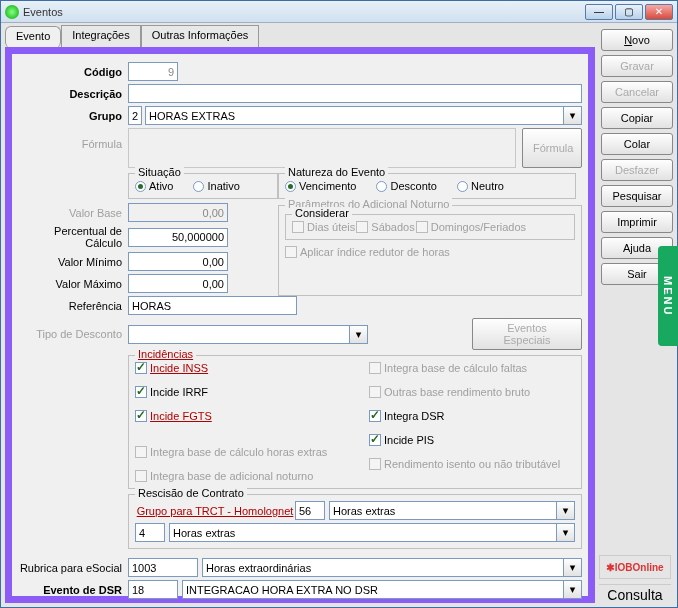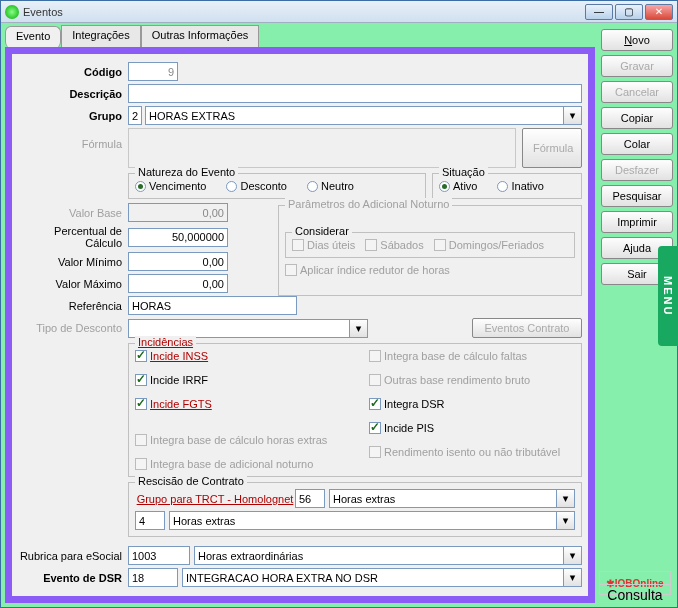--- a/index.html
+++ b/index.html
@@ -1,17 +1,17 @@
 <!DOCTYPE html>
 <html><head>
 <meta charset="utf-8">
 <style>
   * { box-sizing: border-box; font-family: Tahoma, Arial, sans-serif; font-size: 11px; }
   body { margin: 0; background: #fff; width: 678px; height: 608px; position: relative; }
-  .window { width: 678px; height: 608px; border: 1px solid #3b6ea5; background: #86efac; position: relative; }
+  .window { width: 678px; height: 608px; border: 1px solid #3b6ea5; background: #e5e5e5; position: relative; }
   .titlebar { height: 22px; background: linear-gradient(#e8f0f8,#d0e0f0); display:flex; align-items:center; padding: 0 4px; border-bottom:1px solid #a0b0c0;}
   .titlebar .tb-icon { width:14px; height:14px; border-radius:50%; background: radial-gradient(#8f8,#0a0); margin-right:4px; }
   .titlebar .tb-title { flex:1; color:#333; }
   .winbtns { display:flex; gap:2px; }
   .winbtn { width:28px; height:16px; border:1px solid #5a7aa5; border-radius:2px; background:linear-gradient(#eaf2fb,#b8d1eb); display:flex; align-items:center; justify-content:center; font-size:10px; }
   .winbtn.close { background:linear-gradient(#f7a8a8,#d94a3a); color:#fff; }
   .body { position:absolute; top:22px; left:0; right:0; bottom:0; }
   .sidebar { position:absolute; right:4px; top:6px; width:72px; display:flex; flex-direction:column; gap:4px; }
   .btn { height:22px; border:1px solid #888; border-radius:3px; background:linear-gradient(#fefefe,#e2e2e2); display:flex; align-items:center; justify-content:center; cursor:pointer; }
   .btn.disabled { color:#aaa; cursor:default; }
@@ -32,21 +32,21 @@
   .combo .drop { width:18px; border:1px solid #7a9ac0; border-left:none; background:linear-gradient(#fefefe,#e2e2e2); display:flex; align-items:center; justify-content:center; }
   .group { border:1px solid #c0c0c0; padding:6px; margin-top:2px; position:relative; }
   .group .legend { position:absolute; top:-8px; left:6px; background:#f0f0f0; padding:0 3px; font-size:11px; }
   .radio-row { display:flex; gap:20px; align-items:center; }
   label.chk, label.rad { display:flex; align-items:center; gap:3px; }
   label.chk.dis, label.rad.dis { color:#a0a0a0; }
   .link { color:#b00000; text-decoration:underline; cursor:pointer;text-align:center; }
   .btn-inpanel { border:1px solid #888; border-radius:2px; background:linear-gradient(#fefefe,#e2e2e2); padding:3px 10px; }
   .btn-inpanel.dis { color:#aaa; }
   .menu-tab { position:absolute; right:-1px; top:245px; width:20px; height:100px; background:#18a860; color:#fff; writing-mode:vertical-rl; text-align:center; display:flex; align-items:center; justify-content:center; font-weight:bold; border-radius:4px 0 0 4px; letter-spacing:2px; }
-  .iob { position:absolute; right:6px; bottom:12px; width:72px; height:24px; border:1px solid #ccc; display:flex; align-items:center; justify-content:center; color:#d33; font-weight:bold; font-size:10px; }
+  .iob { position:absolute; right:6px; bottom:28px; width:72px; height:24px; border:1px solid #ccc; display:flex; align-items:center; justify-content:center; color:#d33; font-weight:bold; font-size:10px; }
   .consulta { position:absolute; right:6px; bottom:4px; width:72px; text-align:center; font-size:14px; border-top:1px solid #ccc; padding-top:2px; }
   .checkboxicon { width:12px; height:12px; display:inline-block; border:1px solid #7a9ac0; background:#fff; position:relative; }
   .checkboxicon.checked::after { content:"✓"; position:absolute; top:-3px; left:0; font-size:12px; color:#1b6b1b; font-weight:bold; }
   .checkboxicon.dis { border-color:#bbb; background:#f4f4f4;}
   .radioicon { width:11px; height:11px; border-radius:50%; border:1px solid #7a9ac0; display:inline-block; position:relative; background:#fff;}
   .radioicon.checked::after { content:""; position:absolute; top:2px; left:2px; width:5px; height:5px; border-radius:50%; background:#2a6b2a;}
 </style>
 </head>
 <body>
 
@@ -103,50 +103,50 @@
           </div>
         </div>
         <div class="row" style="align-items:stretch; height:40px">
           <span class="lbl dis" style="padding-top:10px">Fórmula</span>
           <div style="flex:1; border:1px solid #c8c8c8; background:#f0f0f0"></div>
           <button class="btn-inpanel dis" style="margin-left:6px; width:60px">Fórmula</button>
         </div>
 
         <div class="row">
           <span class="lbl"></span>
+          <div class="group" style="width:150px">
+            <span class="legend">Situação</span>
+            <div class="radio-row">
+              <label class="rad">
+                  <span class="radioicon checked"></span>
+                  <span>Ativo</span>
+                </label>
+              <label class="rad">
+                  <span class="radioicon"></span>
+                  <span>Inativo</span>
+                </label>
+            </div>
+          </div>
           <div class="group" style="flex:1; margin-right:6px">
             <span class="legend">Natureza do Evento</span>
             <div class="radio-row">
               <label class="rad">
                   <span class="radioicon checked"></span>
                   <span>Vencimento</span>
                 </label>
               <label class="rad">
                   <span class="radioicon"></span>
                   <span>Desconto</span>
                 </label>
               <label class="rad">
                   <span class="radioicon"></span>
                   <span>Neutro</span>
                 </label>
             </div>
           </div>
-          <div class="group" style="width:150px">
-            <span class="legend">Situação</span>
-            <div class="radio-row">
-              <label class="rad">
-                  <span class="radioicon checked"></span>
-                  <span>Ativo</span>
-                </label>
-              <label class="rad">
-                  <span class="radioicon"></span>
-                  <span>Inativo</span>
-                </label>
-            </div>
-          </div>
         </div>
 
         <div style="display:flex; gap:10px; margin-top:4px">
 
           <div style="flex:0 0 250px">
             <div class="row">
                 <span class="lbl dis">Valor Base</span>
                 <input class="ro" style="width: 100px;" readonly="" value="0,00">
               </div>
             <div class="row">
@@ -158,23 +158,23 @@
                 <input class="txt" style="width: 100px; text-align: right;" value="0,00">
               </div>
             <div class="row">
                 <span class="lbl">Valor Máximo</span>
                 <input class="txt" style="width: 100px; text-align: right;" value="0,00">
               </div>
           </div>
 
           <div class="group" style="flex:1">
             <span class="legend dis" style="color:#a0a0a0">Parâmetros do Adicional Noturno</span>
-            <div class="group" style="margin-top:20px">
+            <div class="group" style="margin-top:2px">
               <span class="legend">Considerar</span>
-              <div style="display:flex; gap:10px">
+              <div style="display:flex; gap:1px">
                 <label class="chk dis">
                     <span class="checkboxicon dis"></span>
                     <span>Dias úteis</span>
                   </label>
                 <label class="chk dis">
                     <span class="checkboxicon dis"></span>
                     <span>Sábados</span>
                   </label>
                 <label class="chk dis">
                     <span class="checkboxicon dis"></span>
@@ -196,21 +196,21 @@
             <input class="txt" style="width: 169px;" value="HORAS">
           </div>
 
         <div class="row">
           <span class="lbl dis">Tipo de Desconto</span>
           <div class="combo" style="width:240px; flex:none">
             <input class="txt ro" style="flex: 1 1 0%;" readonly="">
             <div class="drop">▾</div>
           </div>
           <div style="flex:1"></div>
-          <button class="btn-inpanel dis" style="width:110px">Eventos Contrato</button>
+          <button class="btn-inpanel dis" style="width:110px">Eventos Especiais</button>
         </div>
 
         <div class="row" style="align-items:flex-start">
           <span class="lbl"></span>
           <div class="group" style="flex:1">
             <span class="legend link">Incidências</span>
             <div style="display:flex; gap:28px">
               <div style="flex:1">
                 <label class="chk">
                     <span class="checkboxicon checked"></span>
@@ -278,21 +278,21 @@
                 <input class="txt" value="Horas extras" style="">
                 <div class="drop">▾</div>
               </div>
             </div>
           </div>
         </div>
 
         <div style="height:6px"></div>
         <div class="row">
           <span class="lbl">Rubrica para eSocial</span>
-          <input class="txt" style="width: 62px;" value="1003">
+          <input class="txt" style="width: 70px;" value="1003">
           <div class="combo" style="margin-left:4px;flex:1">
             <input class="txt" value="Horas extraordinárias" style="">
             <div class="drop">▾</div>
           </div>
         </div>
         <div class="row" style="margin-bottom:0">
           <span class="lbl bold">Evento de DSR</span>
           <input class="txt" style="width: 50px;" value="18">
           <div class="combo" style="margin-left:4px;flex:1">
             <input class="txt" value="INTEGRACAO HORA EXTRA NO DSR" style="">

